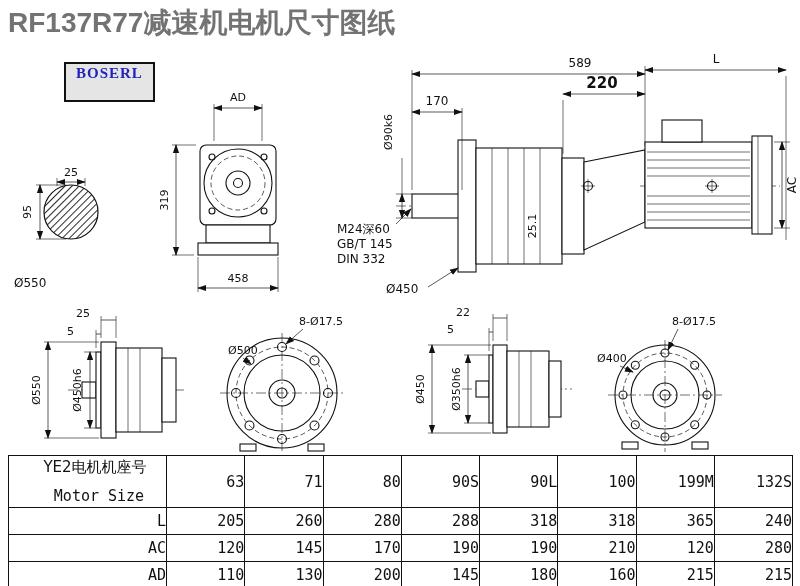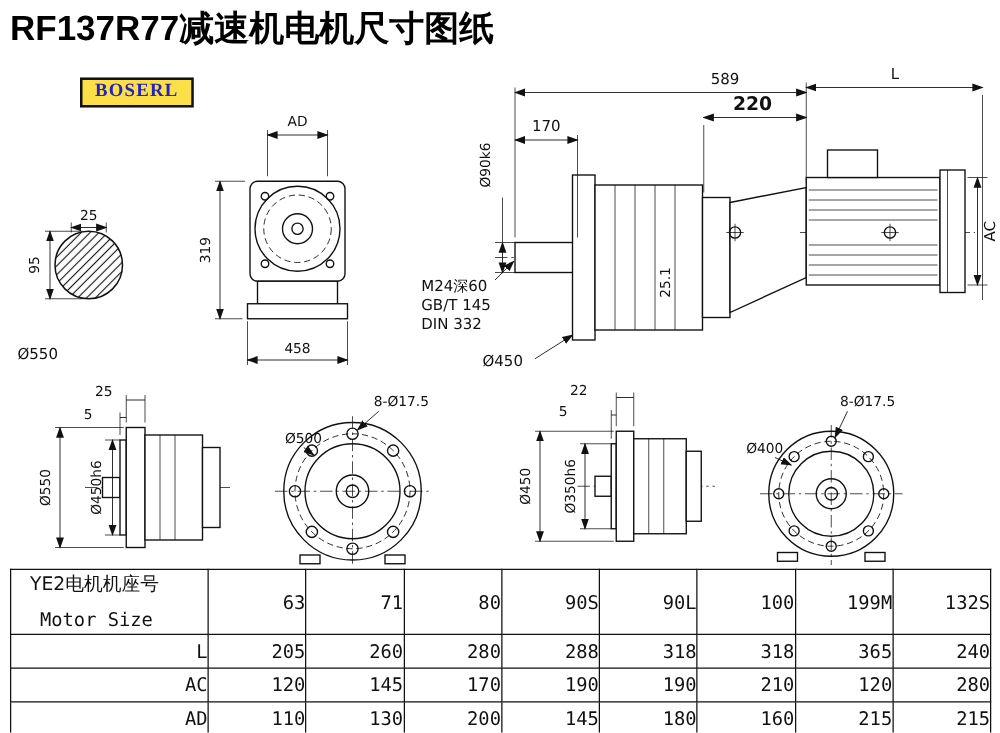--- a/index.html
+++ b/index.html
@@ -3,27 +3,27 @@
 <meta charset="utf-8">
 <style>
   html,body { margin:0; padding:0; }
   body {
     width:800px; height:586px; position:relative; background:#ffffff;
     font-family:"DejaVu Sans", sans-serif; overflow:hidden;
   }
   .title {
     position:absolute; left:8px; top:4px;
     font:bold 28px "Liberation Sans", sans-serif;
-    color:#000000; white-space:nowrap; z-index:3;
+    color:#737373; white-space:nowrap; z-index:3;
   }
   .brand {
     position:absolute; left:64px; top:62px; z-index:3;
-    border:2px solid #111; padding:1px 10px 2px 10px;
+    border:2px solid #111; padding:1px 10px 18px 10px;
     font:bold 15px "Liberation Serif", serif; color:#2323bb; letter-spacing:1px;
-    background:#fde047;
+    background:#e5e5e5;
   }
   svg.draw { position:absolute; left:0; top:0; z-index:1; }
 
   
   .o   { fill:#ffffff; stroke:#111; stroke-width:1.1; }
   .ol  { fill:none; stroke:#111; stroke-width:1.1; }
   .hatchfill { fill:url(#hatch); stroke:#111; stroke-width:1.2; }
   .th  { stroke:#111; stroke-width:0.6; fill:none; }
   .ext { stroke:#111; stroke-width:0.6; fill:none; }
   .dim { stroke:#111; stroke-width:0.7; fill:none; marker-start:url(#arr); marker-end:url(#arr); }
@@ -41,21 +41,21 @@
   table.size-table {
     position:absolute; left:8px; top:455px; width:785px; z-index:2;
     border-collapse:collapse; table-layout:fixed; background:#fff;
   }
   table.size-table td {
     border:1.4px solid #111; text-align:right; vertical-align:middle;
     font:15px "DejaVu Sans Mono", monospace; color:#111; padding:2px 0;
     height:22px;
   }
   table.size-table td.hd {
-    font:15px "DejaVu Sans", sans-serif; text-align:left; padding-left:15px;
+    font:15px "DejaVu Sans", sans-serif; text-align:center; padding-left:15px;
   }
   table.size-table td.hd .en { font:15px "DejaVu Sans Mono", monospace; padding-left:8px;margin-top:10px; }
   col.c0 { width:158px; }
 </style>
 </head>
 <body>
 
 <div class="title">RF137R77减速机电机尺寸图纸</div>
 <div class="brand">
   <span>BOSERL</span>

